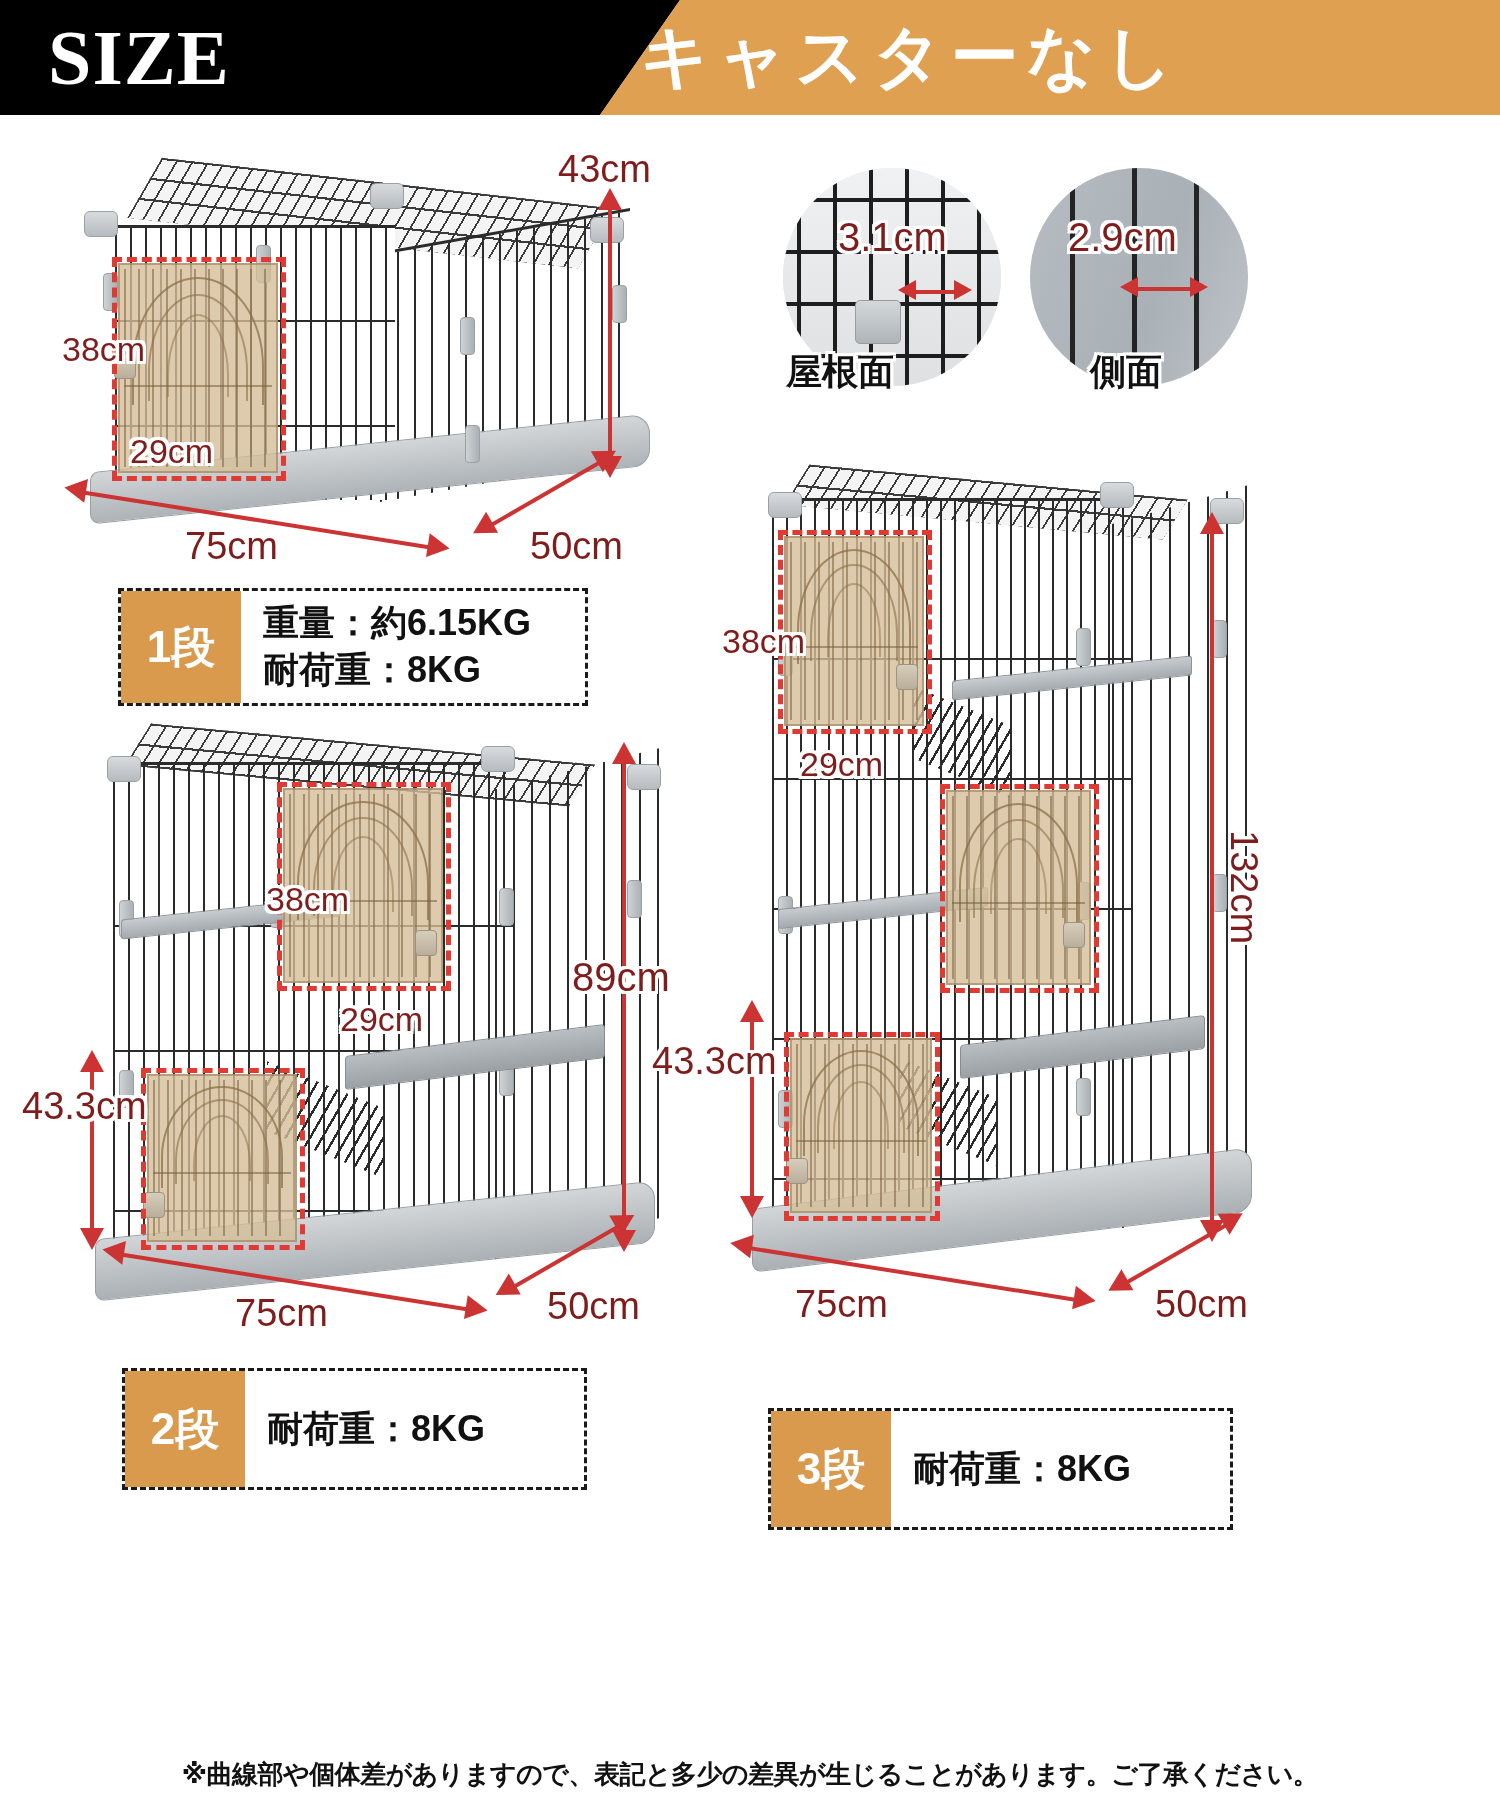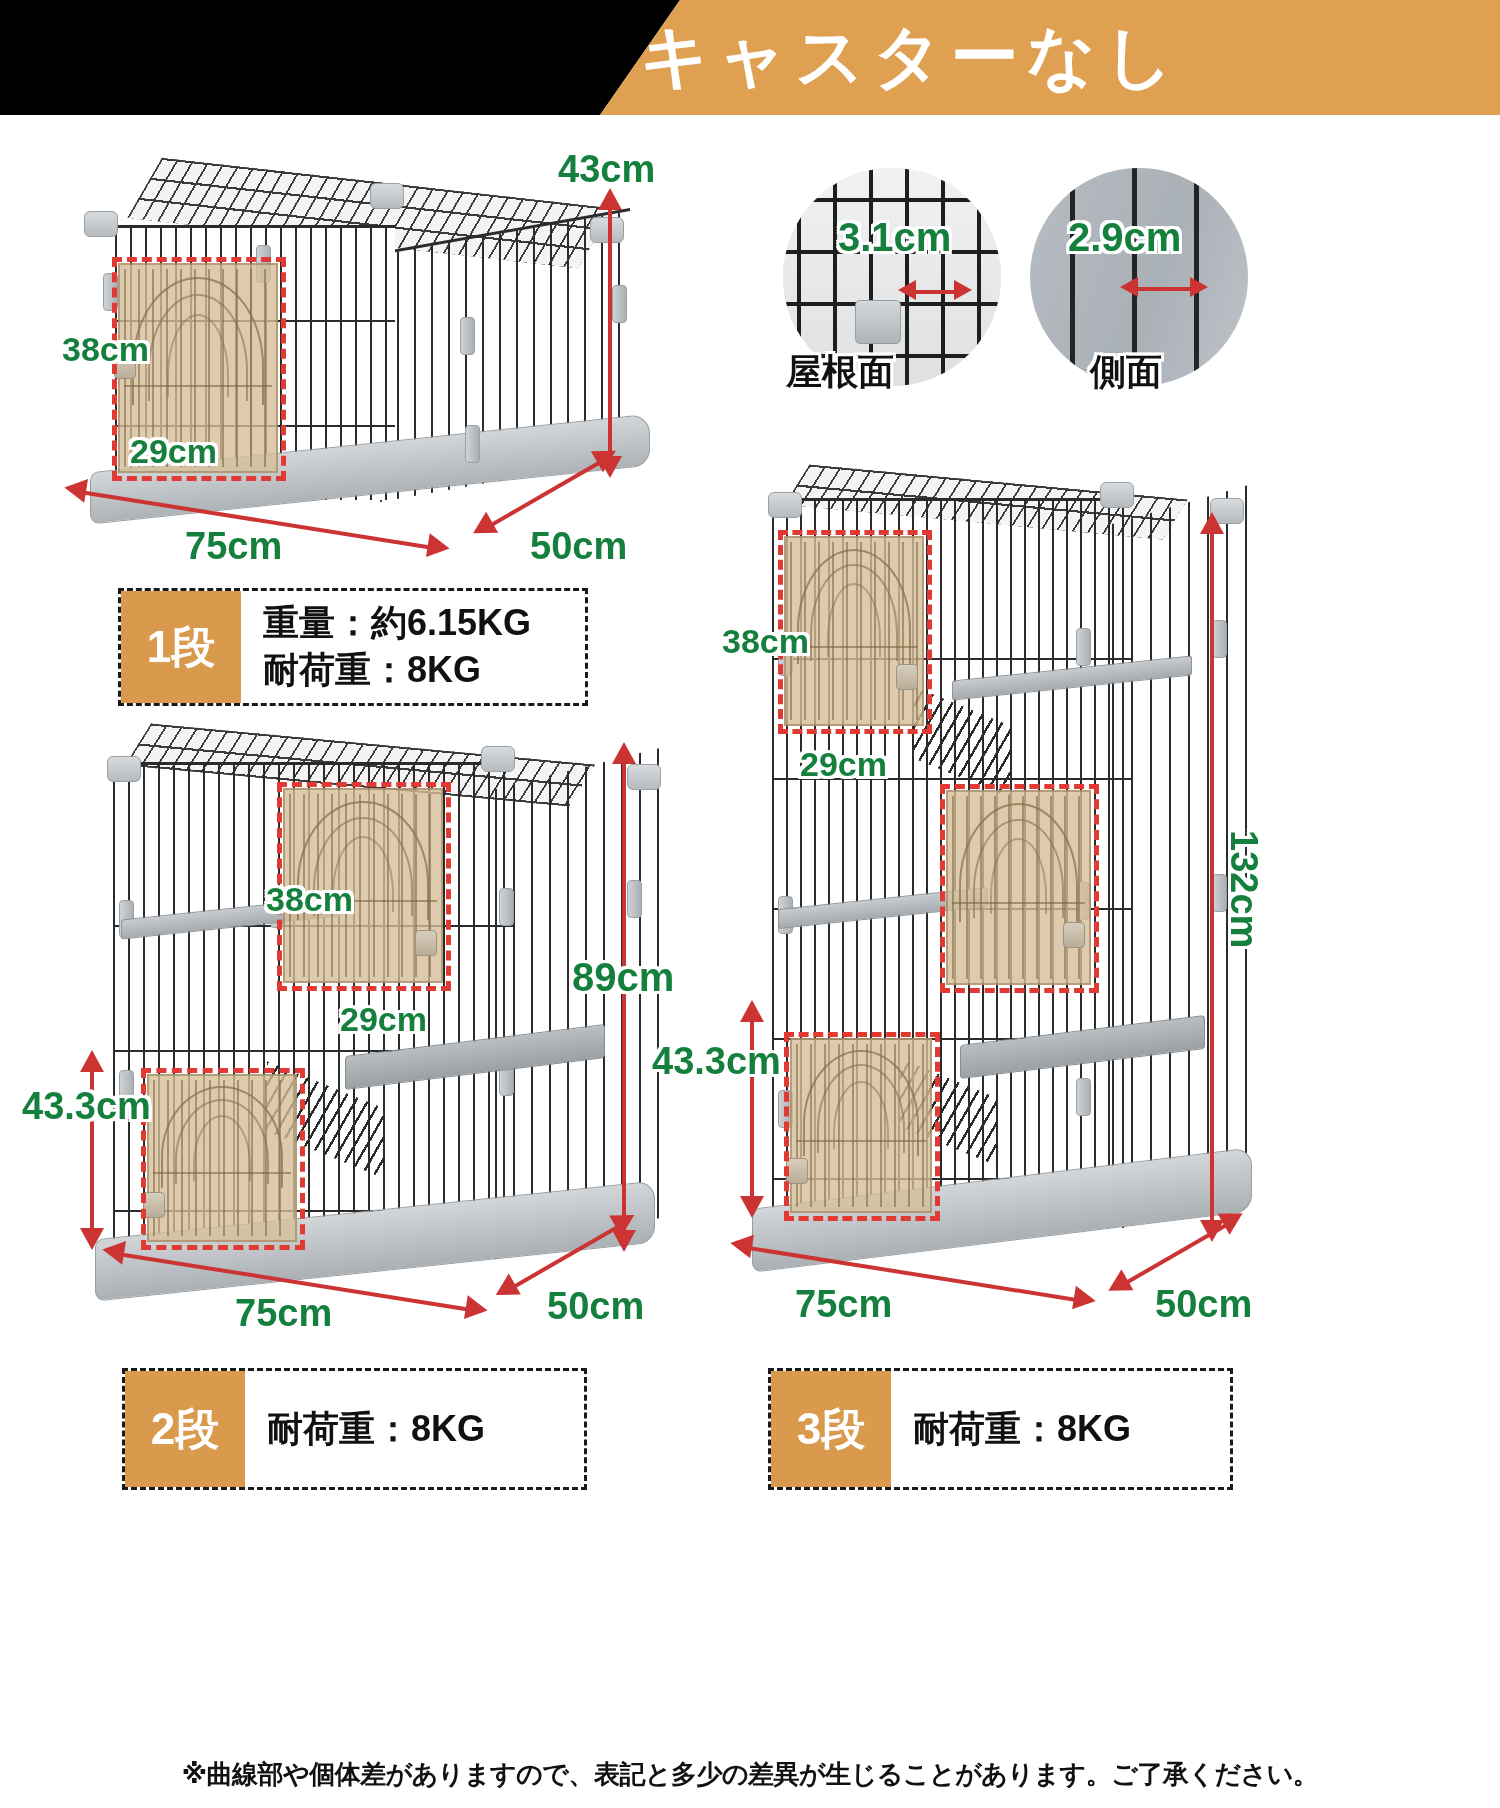--- a/index.html
+++ b/index.html
@@ -37,22 +37,22 @@
   .header-caster {
     position: absolute; left: 640px; top: 14px;
     font-size: 68px; font-weight: bold; color: #ffffff;
     letter-spacing: 8px; line-height: 86px;
     font-family: "Liberation Serif", "DejaVu Serif", serif;
   }
 
   
   .dim {
     position: absolute;
-    color: #15803d;
-    font-weight: bold;
+    color: #7f1d1d;
+    font-weight: normal;
     white-space: nowrap;
     text-shadow:
       -3px -3px 0 #fff, 3px -3px 0 #fff, -3px 3px 0 #fff, 3px 3px 0 #fff,
       -3px 0 0 #fff, 3px 0 0 #fff, 0 -3px 0 #fff, 0 3px 0 #fff;
     z-index: 30;
   }
 
   
   .arrow { position: absolute; z-index: 20; }
   .arrow-line-h { position: absolute; height: 4px; background: #cc3333; top: 50%; }
@@ -207,20 +207,21 @@
     bottom: 16px; font-size: 26px; font-weight: bold; color: #111;
     white-space: nowrap; letter-spacing: -0.5px;
   }
 </style>
 </head>
 <body>
 
 <div class="header">
   <div class="header-black"></div>
   <div class="header-orange"></div>
+  <div class="header-size-en">SIZE</div>
   <div class="header-caster">キャスターなし</div>
 </div>
 
 <div class="cage" style="left:60px; top:175px; width:590px; height:340px;">
 
   <div class="cage-top" style="left:70px; top:8px; width:480px; height:60px; transform: skewX(-30deg) skewY(6deg);"></div>
 
   <div style="position:absolute; left:320px; top:55px; width:250px; height:250px;
               background: repeating-linear-gradient(to right,#2b2b2b 0 2px, transparent 2px 17px);
               transform: skewY(-10deg); border-top:3px solid #2b2b2b;"></div>
@@ -501,20 +502,20 @@
   <div class="ah-right"></div>
 </div>
 
 <div class="dim" style="left:1155px; top:1283px; font-size:38px;">50cm</div>
 <div class="arrow" style="left:1098px; top:1212px; width:155px; height:80px; transform: rotate(-30deg);">
   <div class="arrow-line-h" style="left:16px; right:16px;"></div>
   <div class="ah-left"></div>
   <div class="ah-right"></div>
 </div>
 
-<div class="spec-box" style="left:768px; top:1368px; width:465px; height:122px;">
+<div class="spec-box" style="left:768px; top:1408px; width:465px; height:122px;">
   <div class="spec-tier">3段</div>
   <div class="spec-lines">
     <div>耐荷重：8KG</div>
   </div>
 </div>
 
 <div class="footer-note">※曲線部や個体差がありますので、表記と多少の差異が生じることがあります。ご了承ください。</div>
 
 </body></html>

